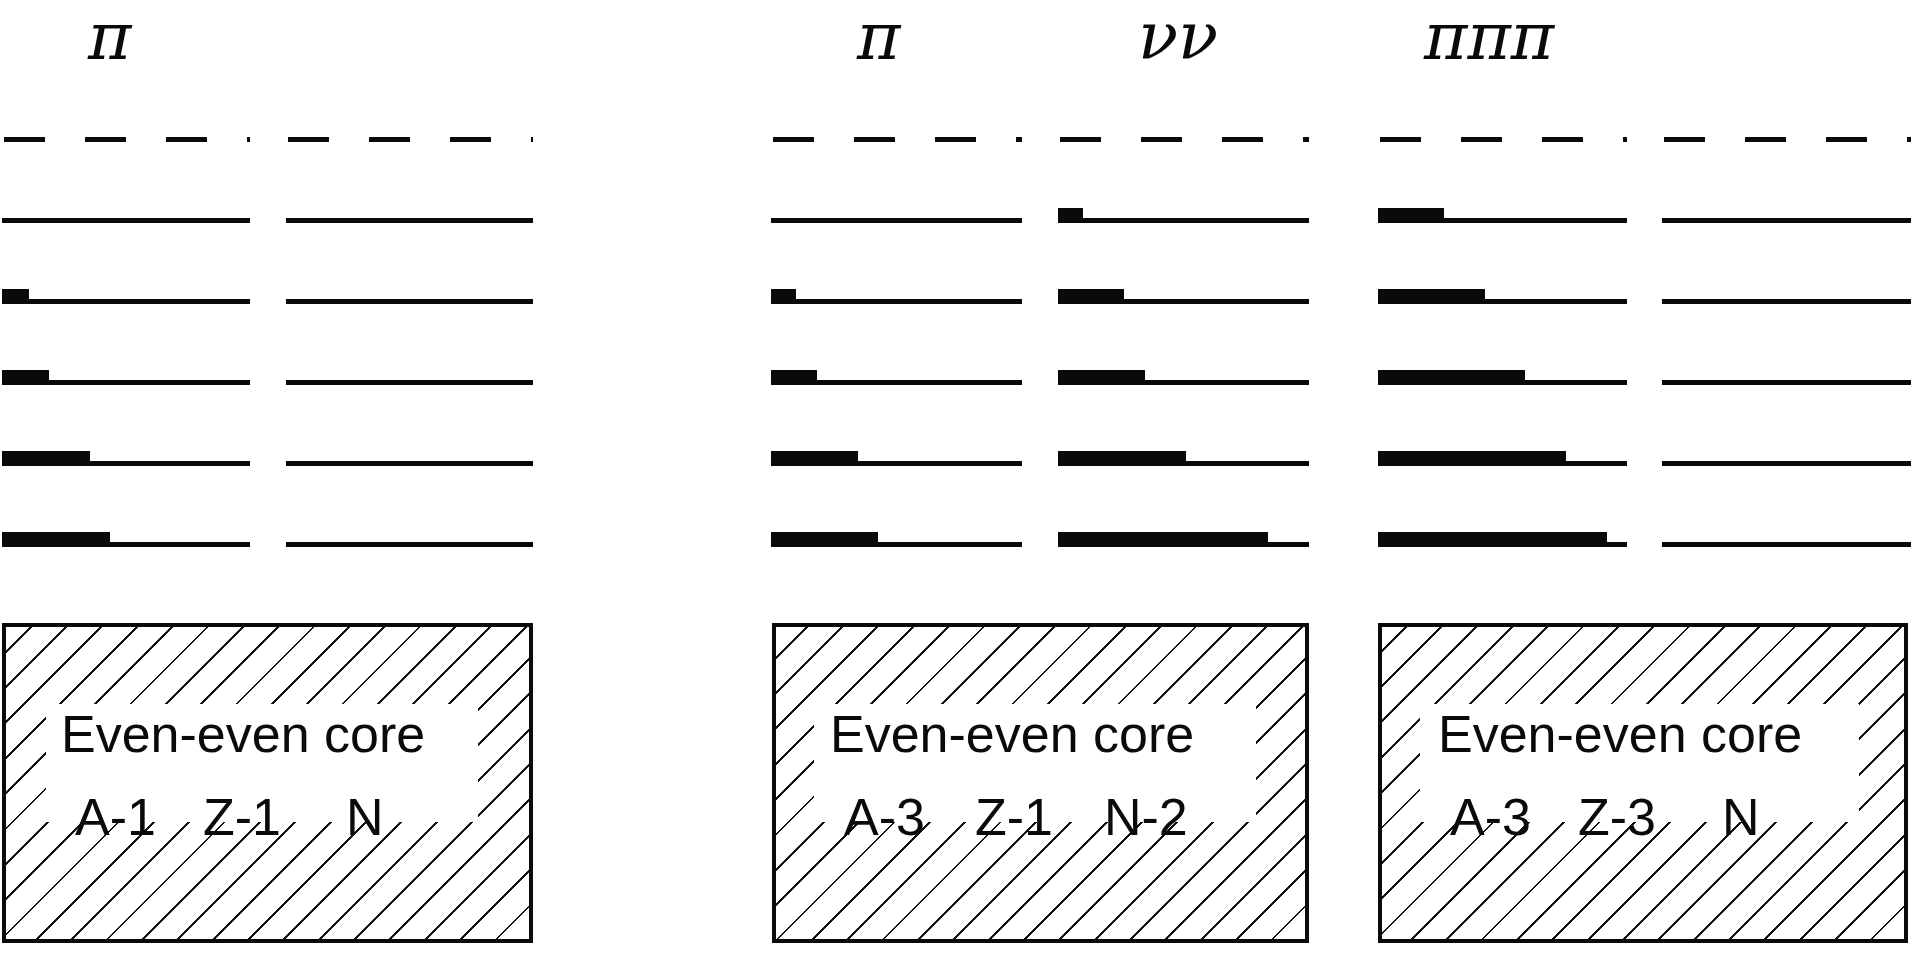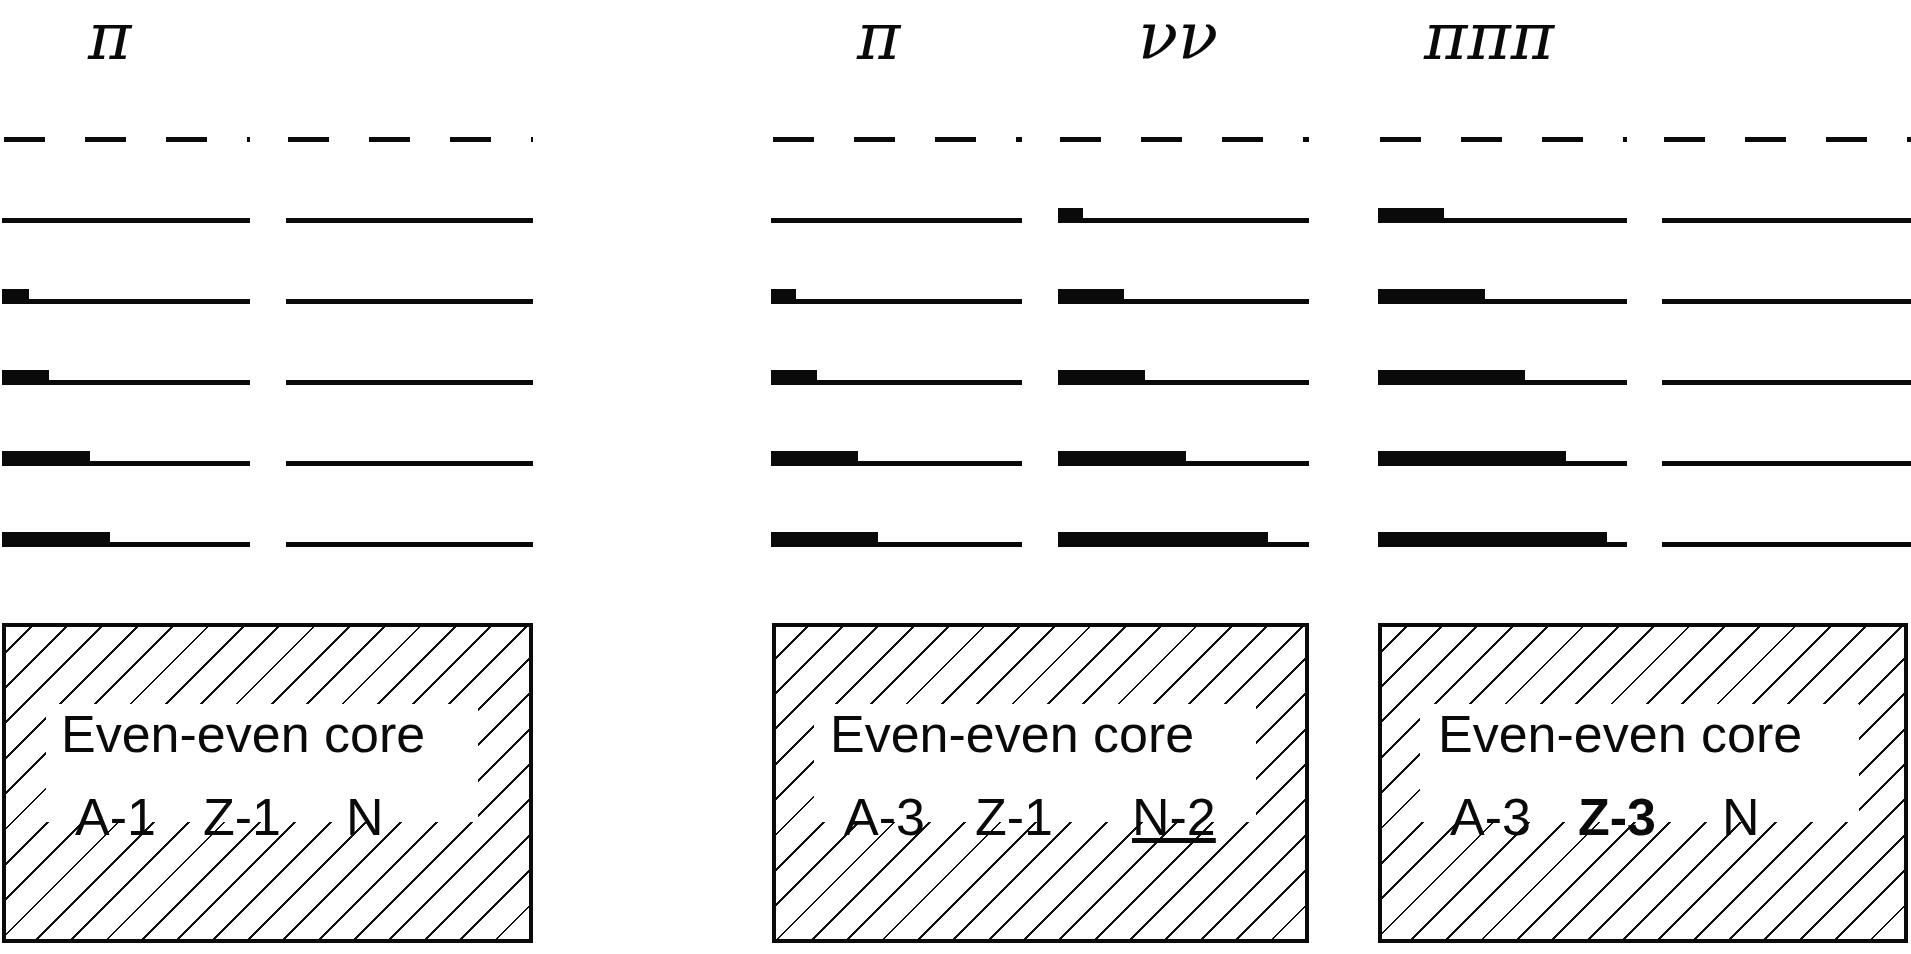--- a/index.html
+++ b/index.html
@@ -85,21 +85,21 @@
       <div class="bar" style="left: 1058px; width: 87px; top: 370px;"></div>
       <div class="level" style="left: 1058px; width: 251px; top: 461px;"></div>
       <div class="bar" style="left: 1058px; width: 128px; top: 451px;"></div>
       <div class="level" style="left: 1058px; width: 251px; top: 542px;"></div>
       <div class="bar" style="left: 1058px; width: 210px; top: 532px;"></div>
       <div class="core-box" style="left: 772px; width: 537px;">
         <div class="core-inset" style="left: 38px; width: 442px;"></div>
         <div class="core-title" style="left: 54px;">Even-even core</div>
         <div class="core-sub" style="left: 68px;">A-3</div>
         <div class="core-sub" style="left: 199px;">Z-1</div>
-        <div class="core-sub" style="left: 356px; text-decoration: underline;">N-2</div>
+        <div class="core-sub" style="left: 328px;">N-2</div>
       </div>
     </div>
     <div>
       <div class="label" style="left: 1424px;">πππ</div>
       <div class="dashed" style="left: 1380px; width: 247px;"></div>
       <div class="level" style="left: 1378px; width: 249px; top: 218px;"></div>
       <div class="bar" style="left: 1378px; width: 66px; top: 208px;"></div>
       <div class="level" style="left: 1378px; width: 249px; top: 299px;"></div>
       <div class="bar" style="left: 1378px; width: 107px; top: 289px;"></div>
       <div class="level" style="left: 1378px; width: 249px; top: 380px;"></div>
@@ -111,17 +111,17 @@
       <div class="dashed" style="left: 1664px; width: 247px;"></div>
       <div class="level" style="left: 1662px; width: 249px; top: 218px;"></div>
       <div class="level" style="left: 1662px; width: 249px; top: 299px;"></div>
       <div class="level" style="left: 1662px; width: 249px; top: 380px;"></div>
       <div class="level" style="left: 1662px; width: 249px; top: 461px;"></div>
       <div class="level" style="left: 1662px; width: 249px; top: 542px;"></div>
       <div class="core-box" style="left: 1378px; width: 530px;">
         <div class="core-inset" style="left: 38px; width: 439px;"></div>
         <div class="core-title" style="left: 56px;">Even-even core</div>
         <div class="core-sub" style="left: 68px;">A-3</div>
-        <div class="core-sub" style="left: 196px; font-weight: bold;">Z-3</div>
+        <div class="core-sub" style="left: 196px;">Z-3</div>
         <div class="core-sub" style="left: 340px;">N</div>
       </div>
     </div>
   </div>
 
 </body></html>

